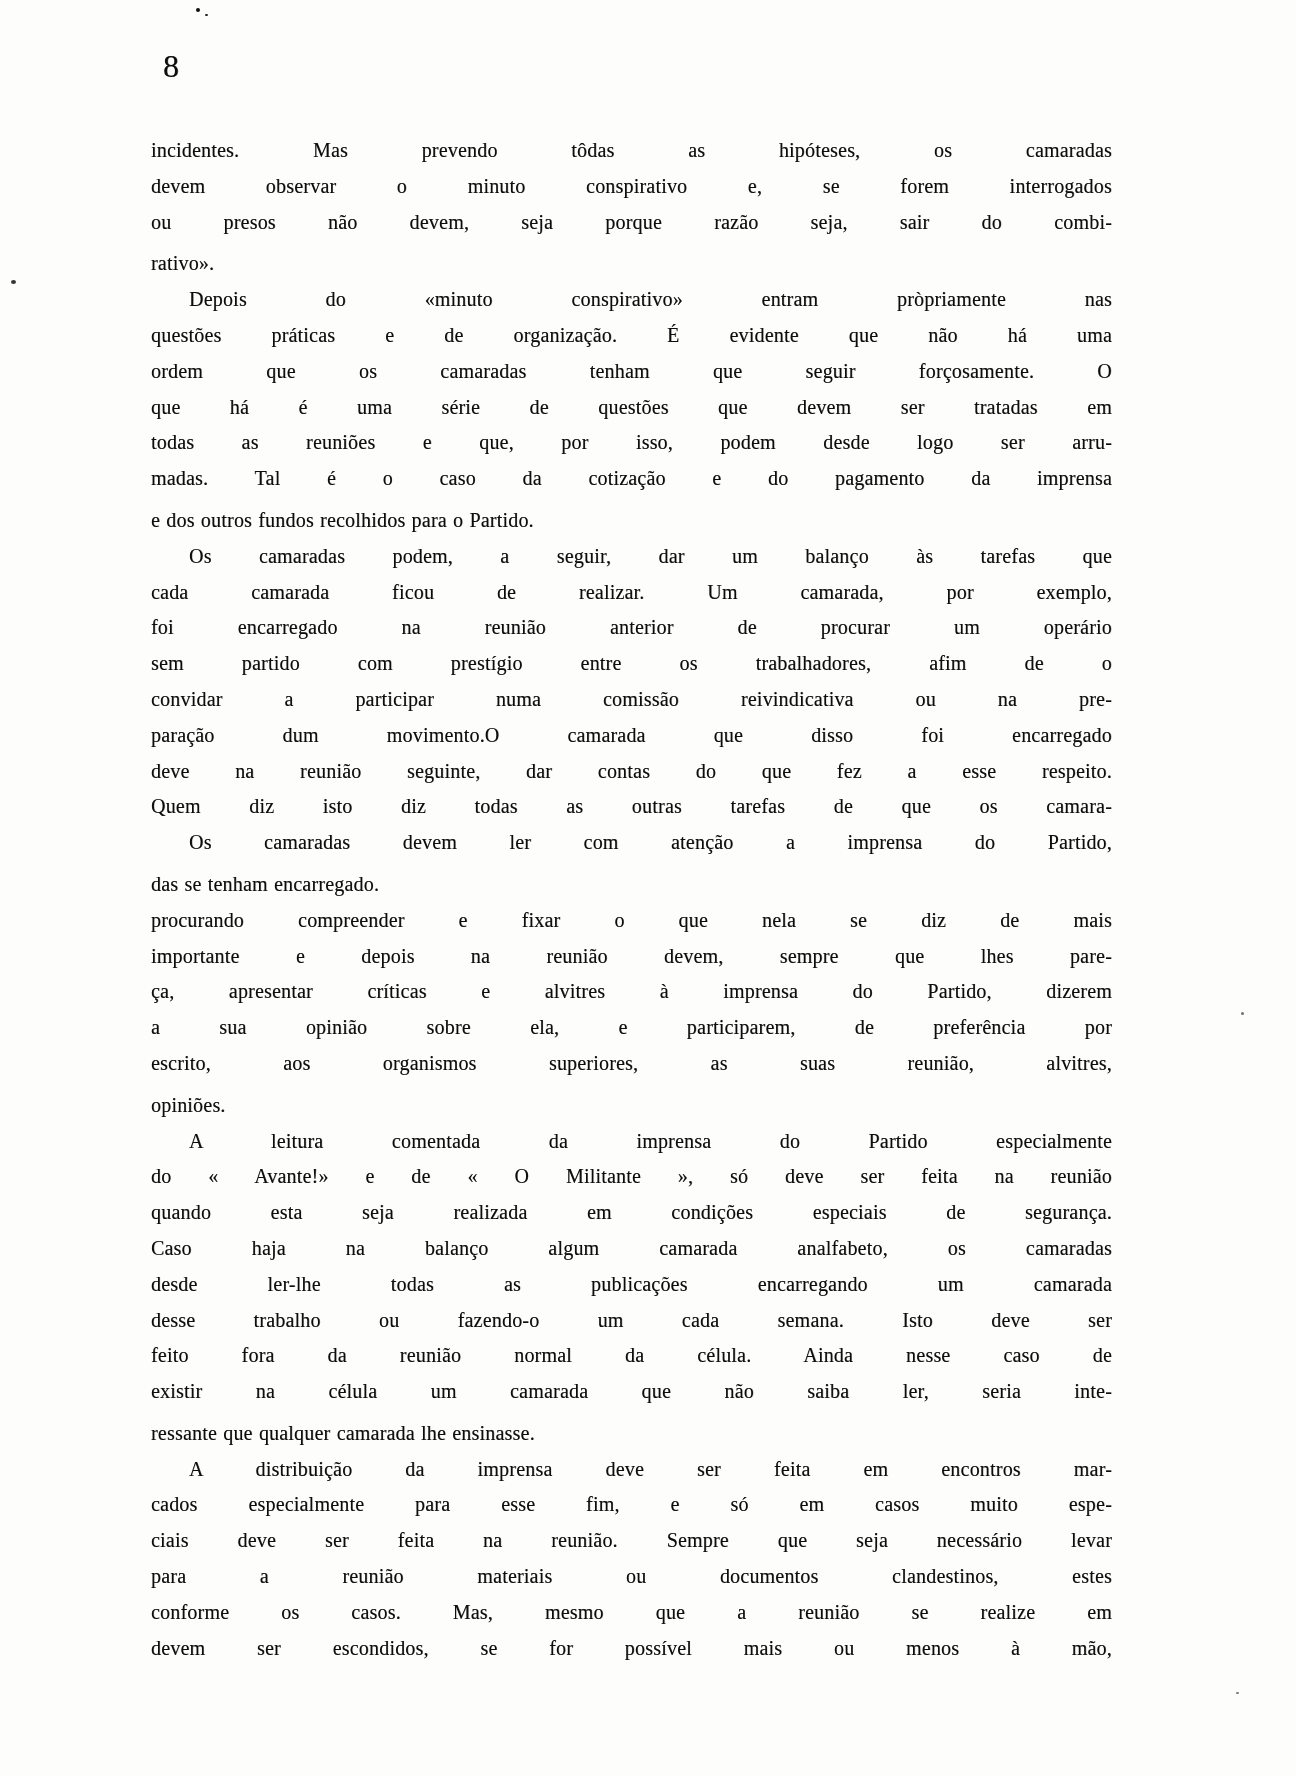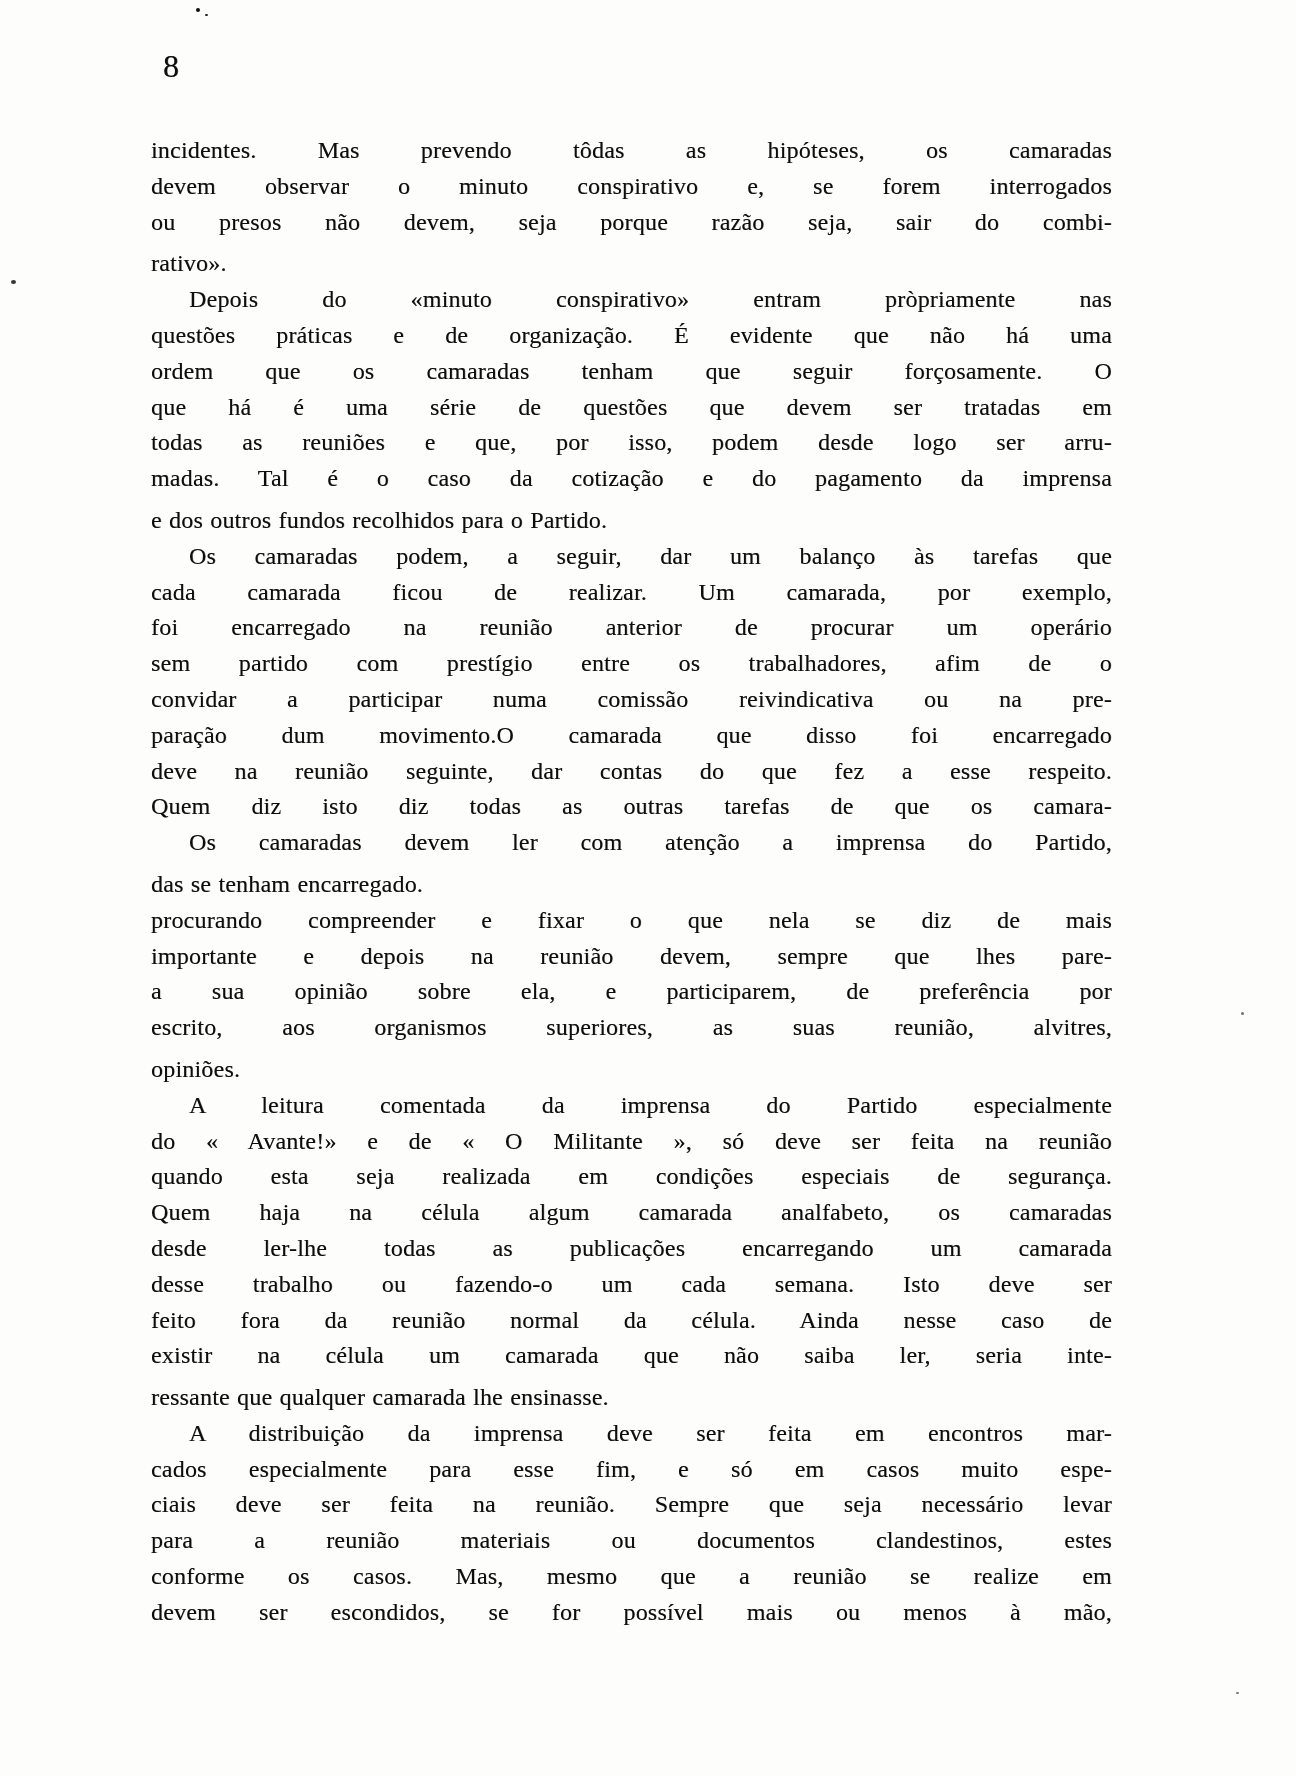--- a/index.html
+++ b/index.html
@@ -18,21 +18,21 @@
     position: absolute;
     left: 163px; top: 48px;
     font-size: 32px;
     letter-spacing: 0.5px;
     text-shadow: 0.4px 0.4px 0 rgba(0,0,0,0.45);
   }
   .text-block {
     position: absolute;
     left: 151px; top: 133px;
     width: 961px;
-    font-size: 24px;
+    font-size: 20px;
     line-height: 35.8px;
     letter-spacing: 0.2px;
     word-spacing: 1px;
     text-shadow: 0.4px 0.4px 0 rgba(0,0,0,0.40);
     hyphens: none;
   }
   .line {
     text-align: justify;
     text-align-last: justify;
     white-space: normal;
@@ -73,27 +73,28 @@
       <div class="line">foi encarregado na reunião anterior de procurar um operário</div>
       <div class="line">sem partido com prestígio entre os trabalhadores, afim de o</div>
       <div class="line">convidar a participar numa comissão reivindicativa ou na pre-</div>
       <div class="line">paração dum movimento.O camarada que disso foi encarregado</div>
       <div class="line">deve na reunião seguinte, dar contas do que fez a esse respeito.</div>
       <div class="line">Quem diz isto diz todas as outras tarefas de que os camara-</div>
       <div class="line indent">Os camaradas devem ler com atenção a imprensa do Partido,</div>
       <div class="line endline">das se tenham encarregado.</div>
       <div class="line">procurando compreender e fixar o que nela se diz de mais</div>
       <div class="line">importante e depois na reunião devem, sempre que lhes pare-</div>
+      <div class="line">ça, apresentar críticas e alvitres à imprensa do Partido, dizerem</div>
       <div class="line">a sua opinião sobre ela, e participarem, de preferência por</div>
       <div class="line">escrito, aos organismos superiores, as suas reunião, alvitres,</div>
       <div class="line endline">opiniões.</div>
       <div class="line indent">A leitura comentada da imprensa do Partido especialmente</div>
       <div class="line">do « Avante!» e de « O Militante », só deve ser feita na reunião</div>
       <div class="line">quando esta seja realizada em condições especiais de segurança.</div>
-      <div class="line">Quem haja na célula algum camarada analfabeto, os camaradas</div>
+      <div class="line">Caso haja na balanço algum camarada analfabeto, os camaradas</div>
       <div class="line">desde ler-lhe todas as publicações encarregando um camarada</div>
       <div class="line">desse trabalho ou fazendo-o um cada semana. Isto deve ser</div>
       <div class="line">feito fora da reunião normal da célula. Ainda nesse caso de</div>
       <div class="line">existir na célula um camarada que não saiba ler, seria inte-</div>
       <div class="line endline">ressante que qualquer camarada lhe ensinasse.</div>
       <div class="line indent">A distribuição da imprensa deve ser feita em encontros mar-</div>
       <div class="line">cados especialmente para esse fim, e só em casos muito espe-</div>
       <div class="line">ciais deve ser feita na reunião. Sempre que seja necessário levar</div>
       <div class="line">para a reunião materiais ou documentos clandestinos, estes</div>
       <div class="line">conforme os casos. Mas, mesmo que a reunião se realize em</div>

